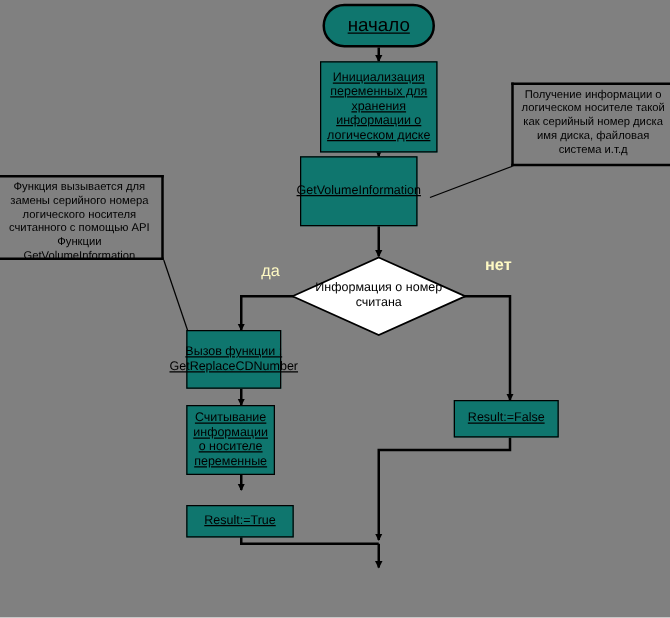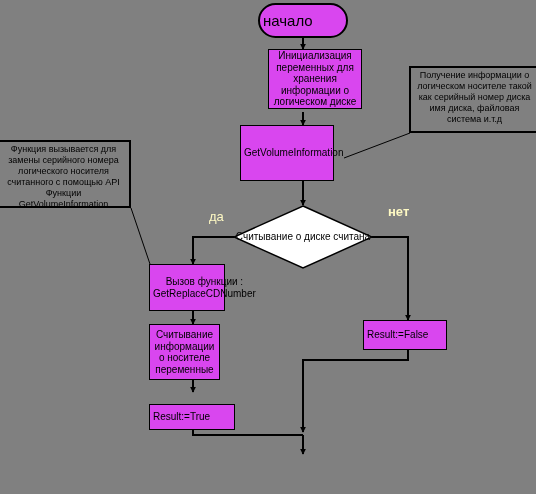--- a/index.html
+++ b/index.html
@@ -18,32 +18,33 @@
   #canvas svg.wires {
     position: absolute;
     left: 0;
     top: 0;
     width: 536px;
     height: 494px;
     pointer-events: none;
   }
   .node {
     position: absolute;
-    background: #d946ef;
+    background: #0f766e;
     border: 1px solid #000000;
     box-sizing: border-box;
     display: flex;
     align-items: center;
-    justify-content: flex-start;
+    justify-content: center;
     text-align: center;
     color: #000000;
     font-size: 10px;
     line-height: 11.5px;
     padding: 2px 3px;
     z-index: 3;
+    text-decoration: underline;
   }
   .terminator {
     border-radius: 24px;
     font-size: 15px;
     line-height: 17px;
     border: 2px solid #000000;
   }
   .diamond-wrap {
     position: absolute;
     z-index: 3;
@@ -133,33 +134,33 @@
 
     <path d="M410,133 L344,158" stroke="#000000" stroke-width="1" fill="none"></path>
 
     <path d="M131,208 L152,270" stroke="#000000" stroke-width="1" fill="none"></path>
   </svg>
 
   <div class="node terminator" style="left:258px; top:3px; width:90px; height:35px;">
     <span>начало</span>
   </div>
 
-  <div class="node" style="left:268px; top:49px; width:94px; height:60px;">
+  <div class="node" style="left:256px; top:49px; width:94px; height:73px;">
     <span>Инициализация переменных для хранения информации о логическом диске</span>
   </div>
 
   <div class="node" style="left:240px; top:125px; width:94px; height:56px;">
     <span>GetVolumeInformation</span>
   </div>
 
   <div class="diamond-wrap" style="left:233px; top:205px; width:140px; height:64px;">
     <svg width="140" height="64" viewBox="0 0 140 64" xmlns="http://www.w3.org/2000/svg">
       <polygon points="70,1 139,32 70,63 1,32" fill="#ffffff" stroke="#000000" stroke-width="1.5"></polygon>
     </svg>
-    <div class="diamond-label">Считывание о диске считана</div>
+    <div class="diamond-label">Информация о номер считана</div>
   </div>
 
   <div class="branch-label" style="left:209px; top:210px;">да</div>
   <div class="branch-label" style="left:388px; top:205px;font-weight:bold;">нет</div>
 
   <div class="node" style="left:149px; top:264px; width:76px; height:47px;">
     <span>Вызов функции : GetReplaceCDNumber</span>
   </div>
 
   <div class="node" style="left:149px; top:324px; width:71px; height:56px;">

